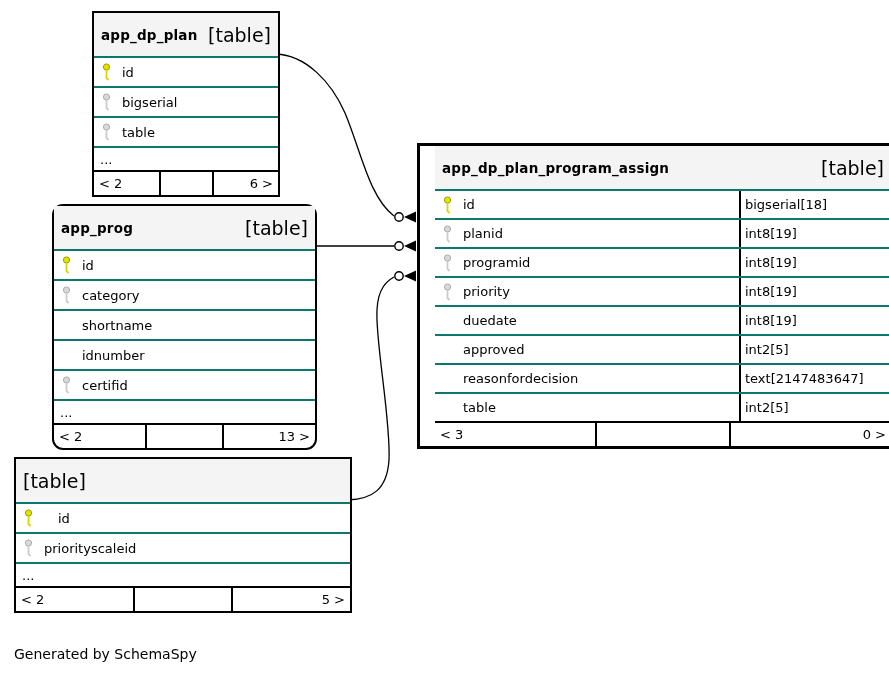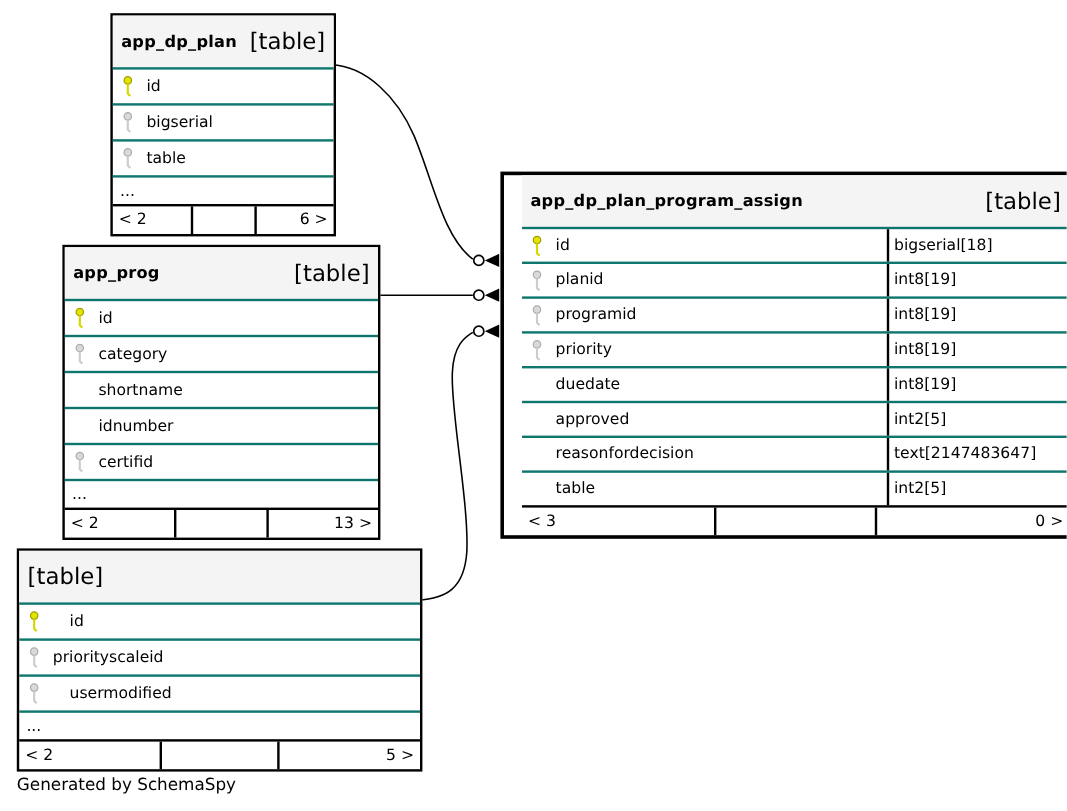--- a/index.html
+++ b/index.html
@@ -104,21 +104,21 @@
     <div class="row dots">
       <span class="colname">...</span>
     </div>
     <div class="ftr">
       <span class="cell fl">&lt; 2</span>
       <span class="cell fm"></span>
       <span class="cell fr">6 &gt;</span>
     </div>
   </div>
 
-  <div class="tbl" style="left:52px; top:204px; width:261px;">
+  <div class="tbl" style="left:52px; top:204px; width:261px;border-radius:11px;">
     <div class="hdr">
       <span class="nm">app_prog</span>
       <span class="tag">[table]</span>
     </div>
     <div class="row">
       <span class="keyslot">
           <svg class="key-svg key-pk" viewBox="0 0 9 18">
             <circle class="head" cx="4.5" cy="4" r="3.1"></circle>
             <path class="stem" d="M4.5 7 L4.5 15 L6.6 17"></path>
           </svg>
@@ -176,29 +176,20 @@
     </div>
     <div class="row">
       <span class="keyslot">
           <svg class="key-svg key-fk" viewBox="0 0 9 18">
             <circle class="head" cx="4.5" cy="4" r="3.1"></circle>
             <path class="stem" d="M4.5 7 L4.5 15 L6.6 17"></path>
           </svg>
         </span>
       <span class="colname" style="">priorityscaleid</span>
     </div>
-    <div class="row">
-      <span class="keyslot">
-          <svg class="key-svg key-fk" viewBox="0 0 9 18">
-            <circle class="head" cx="4.5" cy="4" r="3.1"></circle>
-            <path class="stem" d="M4.5 7 L4.5 15 L6.6 17"></path>
-          </svg>
-        </span>
-      <span class="colname" style="margin-left:14px;">usermodified</span>
-    </div>
     <div class="row dots">
       <span class="colname">...</span>
     </div>
     <div class="ftr">
       <span class="cell fl">&lt; 2</span>
       <span class="cell fm"></span>
       <span class="cell fr">5 &gt;</span>
     </div>
   </div>
 

